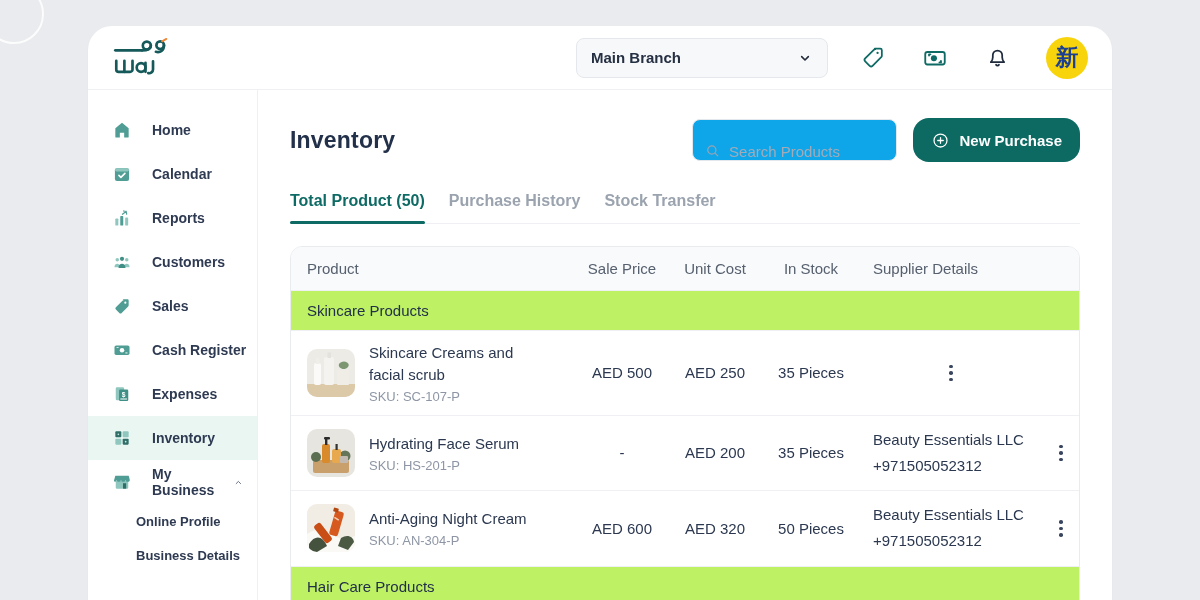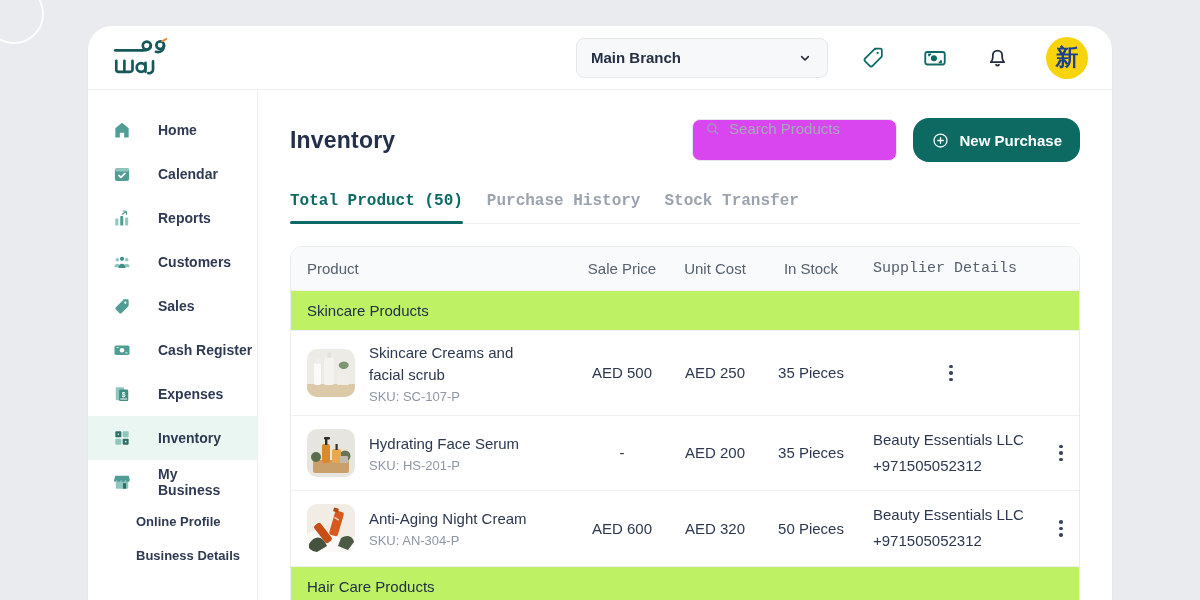--- a/index.html
+++ b/index.html
@@ -22,54 +22,54 @@
   .branch .chev { margin-left:auto; }
   .top-icons { display:flex; align-items:center; gap:36px; margin-left:32px; }
   .icon-btn { width:26px; height:26px; display:flex; align-items:center; justify-content:center; cursor:pointer; }
   .avatar { width:42px; height:42px; border-radius:50%; background:#f8d40d; flex:none;
             display:flex; align-items:center; justify-content:center;
             color:#1b3f91; font-size:23px; font-weight:700; cursor:pointer; }
 
   
   .body { display:flex; height:calc(100% - 64px); }
   .sidebar { width:170px; flex:none; border-right:1px solid #eef0f3; padding-top:18px; }
-  .side-item { height:44px; display:flex; align-items:center; gap:26px; padding-left:24px;
+  .side-item { height:44px; display:flex; align-items:center; gap:20px; padding-left:24px;
                font-size:14px; font-weight:600; color:#2e3a52; cursor:pointer; }
   .side-item .sicon { width:20px; height:20px; flex:none; }
   .side-item.active { background:#e9f6f2; }
   .side-item .chev { margin-left:auto; margin-right:14px; }
   .sub-item { height:34px; display:flex; align-items:center; padding-left:48px;
               font-size:13px; font-weight:600; color:#2e3a52; cursor:pointer; }
 
   .main { flex:1; padding:28px 32px 0 32px; }
   .main-head { display:flex; align-items:center; height:44px; }
   .page-title { font-size:23px; font-weight:700; color:#22304a; letter-spacing:.2px; }
   .search { margin-left:auto; width:205px; height:42px; border:1px solid #e4e7eb;
-            border-radius:8px; display:flex; align-items:flex-start; padding:0 12px; gap:8px; background:#d946ef; }
+            border-radius:8px; display:flex; align-items:flex-end; padding:0 12px; gap:8px; background:#0ea5e9; }
   .search input { border:none; outline:none; width:100%; font-size:15px; color:#253042;
             font-family:"Liberation Sans", sans-serif; background:transparent; }
   .search input::placeholder { color:#a3abb8; }
   .btn-new { margin-left:16px; height:44px; background:#0c6a63; color:#fff; border:none;
             border-radius:16px; display:flex; align-items:center; gap:9px; padding:0 18px;
             font-size:15px; font-weight:700; cursor:pointer; font-family:"Liberation Sans", sans-serif; }
 
-  .tabs { display:flex; gap:24px; margin-top:30px; border-bottom:1px solid #eef0f3;font-family:Liberation Mono, monospace; }
+  .tabs { display:flex; gap:24px; margin-top:30px; border-bottom:1px solid #eef0f3; }
   .tab { padding-bottom:13px; font-size:16px; color:#9aa3ae; font-weight:600;
          position:relative; cursor:pointer; }
   .tab.active { color:#0e6a64; font-weight:700; }
   .tab.active::after { content:""; position:absolute; left:0; right:0; bottom:-1px;
          height:3px; background:#0e6a64; border-radius:2px; }
 
   
   .table { margin-top:22px; border:1px solid #e9ecef; border-radius:12px 12px 0 0; overflow:hidden; }
   .t-head, .p-row { display:grid; grid-template-columns:286px 90px 96px 96px 1fr 36px; align-items:center; }
   .t-head { background:#f8fafb; height:44px; border-bottom:1px solid #eef0f3;
             color:#57606f; font-size:15px; }
   .t-head .h-product { padding-left:16px; }
-  .t-head .h-supplier { padding-left:14px;font-family:Liberation Mono, monospace; }
+  .t-head .h-supplier { padding-left:14px; }
   .center { text-align:center; }
   .group-row { height:40px; display:flex; align-items:center; padding-left:16px;
             font-size:15px; color:#222f49; border-bottom:1px solid #eef0f3; background:#bef264; }
   .p-row { padding:11px 0; border-bottom:1px solid #eef0f3; background:#fff; }
   .p-cell { display:flex; align-items:center; gap:14px; padding-left:16px; }
   .thumb { width:48px; height:48px; border-radius:10px; flex:none; overflow:hidden; }
   .p-name { font-size:15px; color:#2b3850; line-height:1.45; max-width:180px; }
   .p-sku { font-size:13px; color:#8e96a5; margin-top:3px; }
   .val { text-align:center; font-size:15px; color:#2b3850; }
   .supplier { padding-left:14px; font-size:15px; color:#2b3850; line-height:1.75; }

